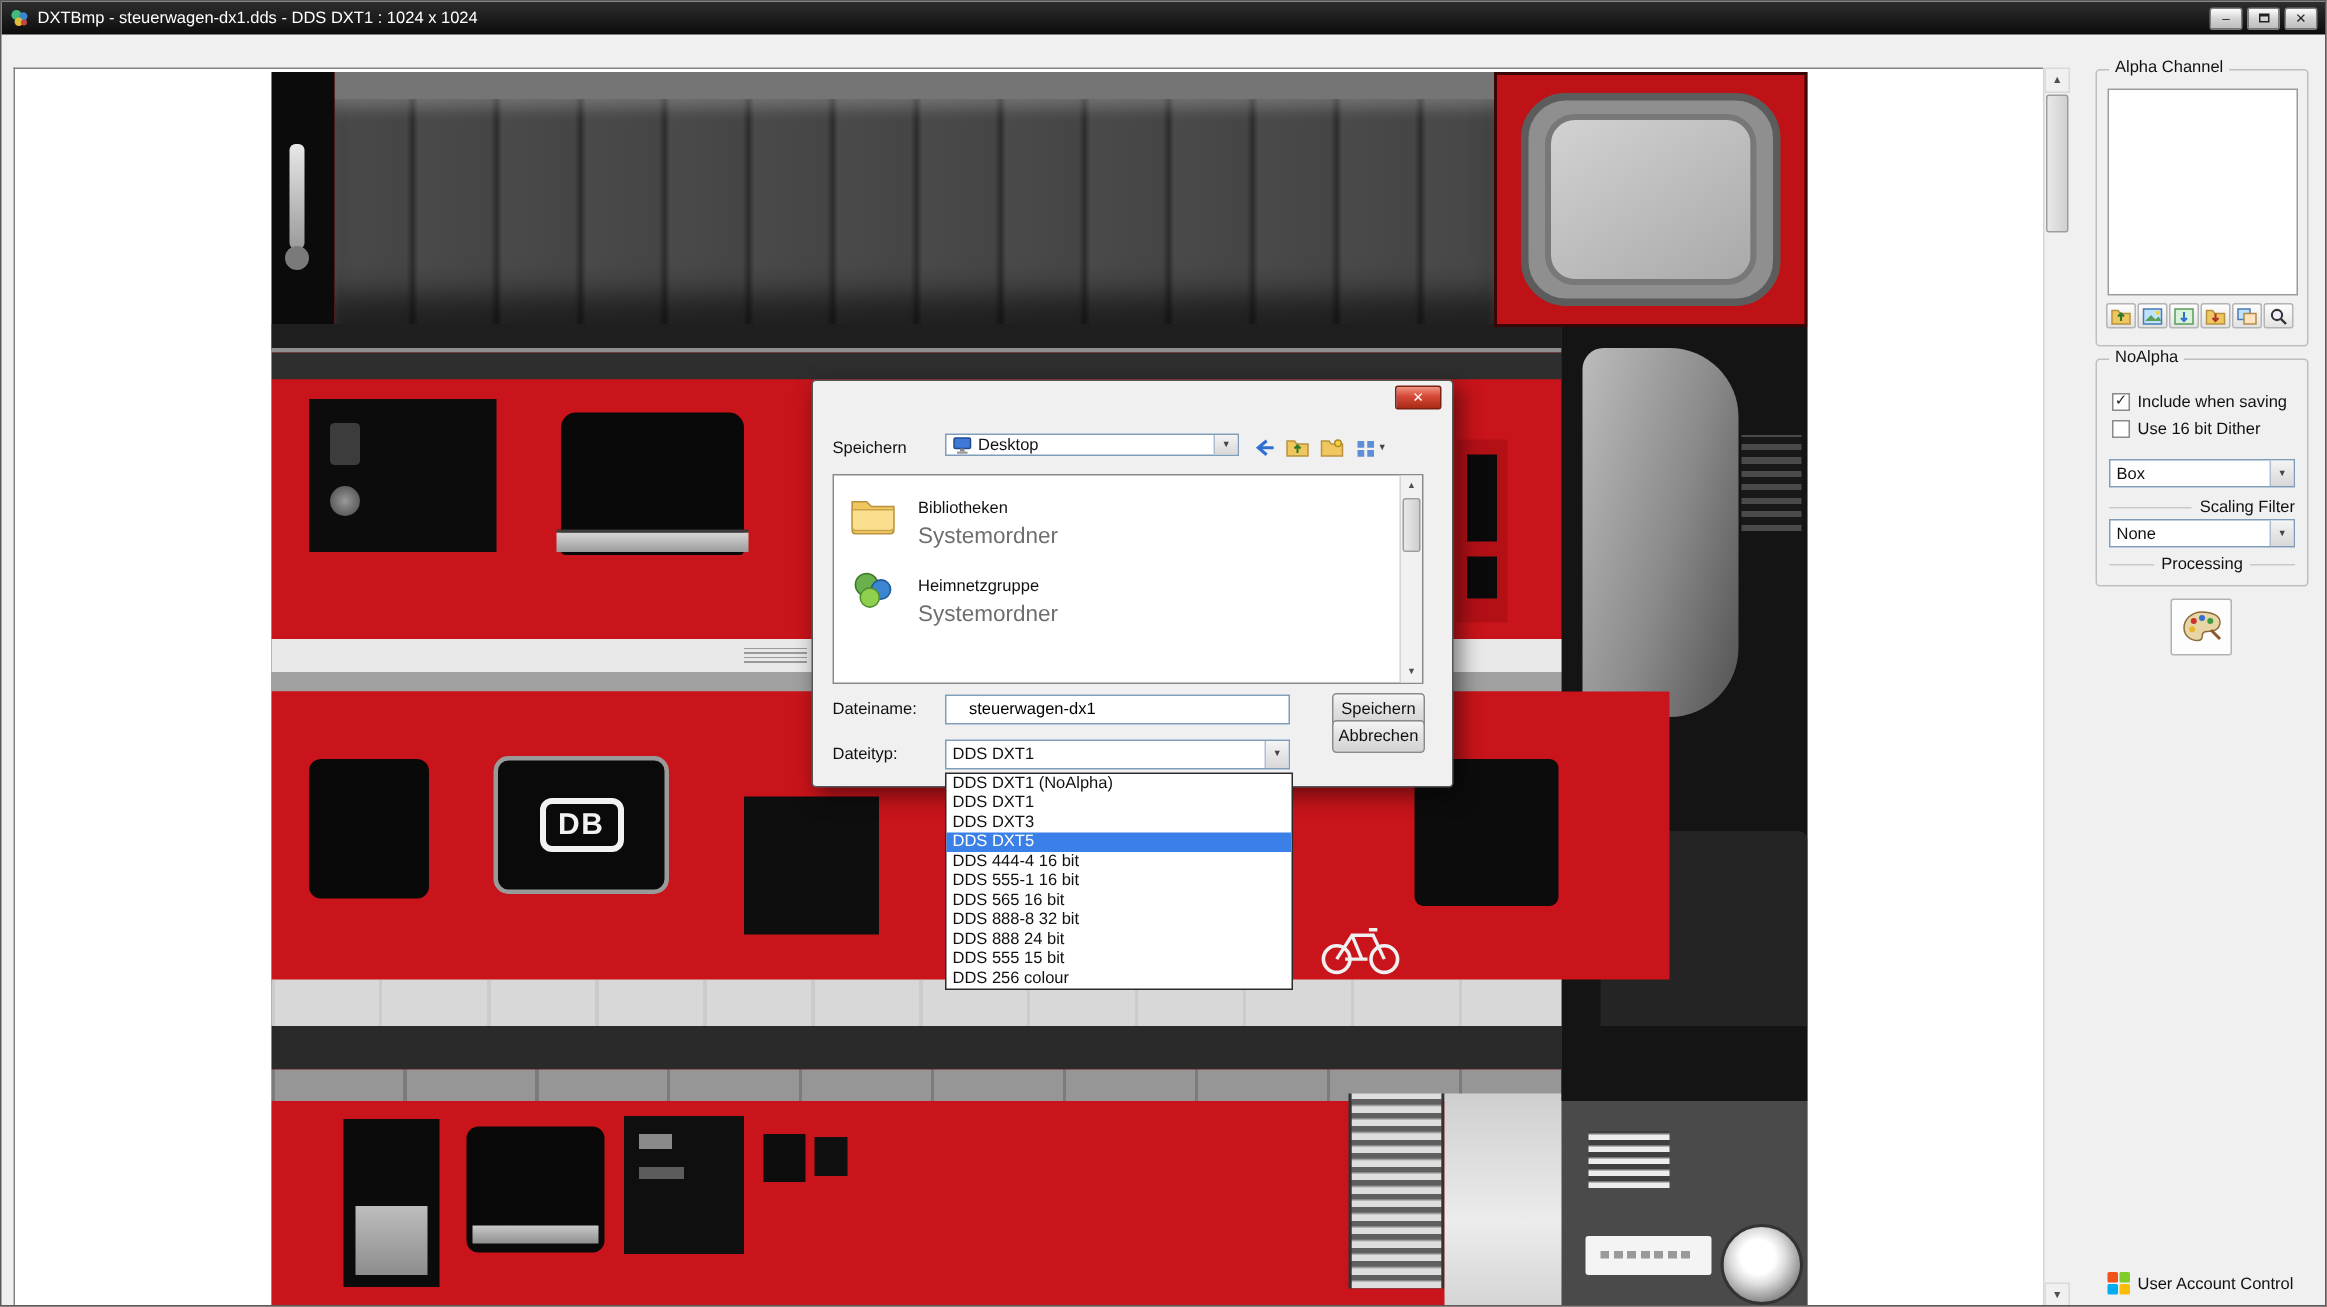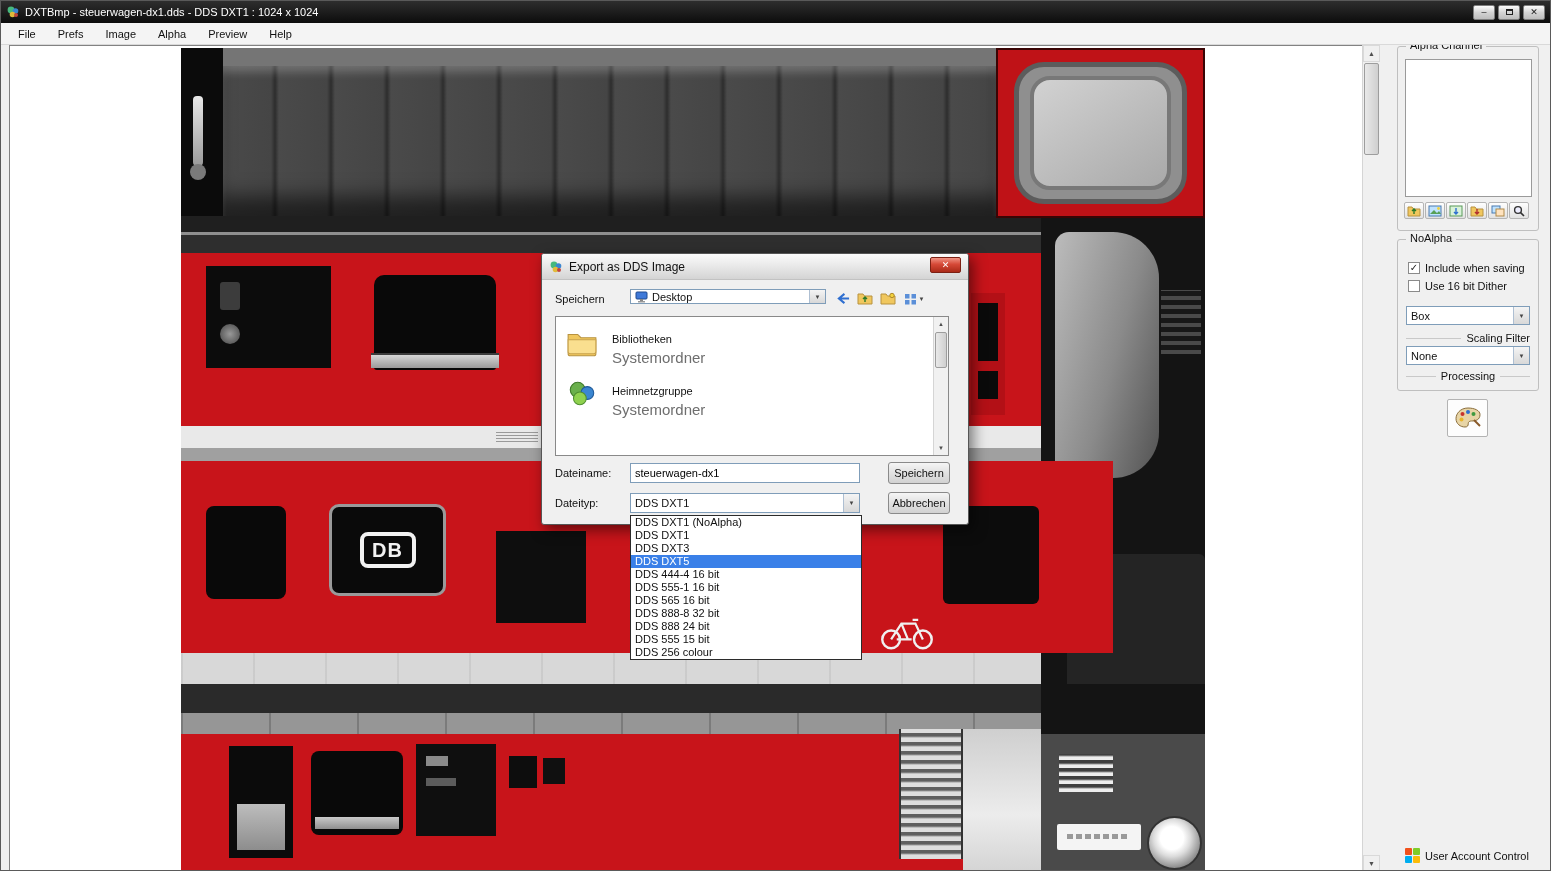--- a/index.html
+++ b/index.html
@@ -71,21 +71,21 @@
   .lbl{position:absolute;font-size:11px;white-space:nowrap}
   .toolbtn{position:absolute;width:20px;height:19px;display:flex;align-items:center;justify-content:center;
     border:1px solid transparent;border-radius:2px}
   .listbox{position:absolute;left:13px;top:62px;width:394px;height:140px;background:#fff;
     border:1px solid #898989;overflow:hidden}
   .listitem{position:absolute;left:0;width:360px;height:52px}
   .li-name{position:absolute;left:56px;top:10px;font-size:11px}
   .li-type{position:absolute;left:56px;top:26px;font-size:15px;color:#6e6e6e}
   .lscroll{position:absolute;right:0;top:0;width:15px;height:138px;background:#f1f1f1;border-left:1px solid #d5d5d5}
   .input{position:absolute;height:20px;border:1px solid #7f9db9;background:#fff;font-size:11px;
-    padding:2px 4px;font-family:"Liberation Sans",sans-serif}
+    padding:2px 15px;font-family:"Liberation Sans",sans-serif}
   .btn{position:absolute;width:62px;height:22px;background:linear-gradient(#f5f5f5,#e3e3e3 45%,#d2d2d2);
     border:1px solid #8a8a8a;border-radius:3px;display:flex;align-items:center;justify-content:center;font-size:11px}
   .dd{position:absolute;left:88px;top:261px;width:232px;background:#fff;border:1px solid #2b2b2b;z-index:25}
   .ddopt{height:13px;line-height:13px;padding-left:4px;font-size:11px;white-space:nowrap;overflow:hidden}
   .ddopt.selected{color:#fff}
 
   
   .uac{left:1404px;top:847px;display:flex;align-items:center;gap:5px;z-index:7}
   .flag{width:15px;height:15px;display:grid;grid-template-columns:1fr 1fr;grid-template-rows:1fr 1fr;gap:1px}
   .flag div{border-radius:1px}
@@ -105,28 +105,20 @@
     <span class="ttl">DXTBmp - steuerwagen-dx1.dds - DDS DXT1 : 1024 x 1024</span>
     <div class="winbtns">
       <div class="winbtn">–</div>
       <div class="winbtn">
           <span class="maxglyph"></span>
         </div>
       <div class="winbtn">✕</div>
     </div>
   </div>
 
-  <div class="abs menubar">
-    <span class="menuitem">File</span>
-    <span class="menuitem">Prefs</span>
-    <span class="menuitem">Image</span>
-    <span class="menuitem">Alpha</span>
-    <span class="menuitem">Preview</span>
-    <span class="menuitem">Help</span>
-  </div>
 
   <div class="abs canvas"></div>
 
   <div class="abs texture">
 
     <div class="t" style="left:42px;top:0;width:773px;height:18px;background:#757575"></div>
     <div class="t" style="left:42px;top:18px;width:773px;height:150px;
       background:repeating-linear-gradient(90deg,#4a4a4a 0px,#454545 48px,#2d2d2d 52px,#4a4a4a 56px);
       box-shadow:inset 0 10px 10px -4px rgba(255,255,255,.22), inset 0 -28px 20px -8px rgba(0,0,0,.55)"></div>
     <div class="t" style="left:0;top:0;width:42px;height:186px;background:#0b0b0b">
@@ -300,29 +292,20 @@
       <path d="M14 2 C6 2 2 8 2 12.5 c0 5.5 4.5 8.5 9 8.5 2.8 0 3.2-1.6 3.2-3.2 0-2.2 1.6-2.8 3.2-2.8 4.5 0 8.6-1.2 8.6-6.5 C26 4.5 20.5 2 14 2 z" fill="#e8d5a6" stroke="#8a6d3b"></path>
       <circle cx="8.5" cy="8" r="2" fill="#c8332b"></circle>
         <circle cx="14" cy="6" r="2" fill="#2f6fd0"></circle>
       <circle cx="19.5" cy="8" r="2" fill="#3f9a3f"></circle>
         <circle cx="7.5" cy="13.5" r="2" fill="#e8b62c"></circle>
       <path d="M20 14 L26 20" stroke="#8a5a2a" stroke-width="2"></path>
     </svg>
   </div>
 
   <div class="abs dialog">
-    <div class="dlg-title">
-      <svg width="14" height="14" viewBox="0 0 14 14">
-        <circle cx="5" cy="5" r="3.4" fill="#46b97e"></circle>
-          <circle cx="9.5" cy="6" r="2.8" fill="#3a86d1"></circle>
-        <circle cx="6.5" cy="9.5" r="2.8" fill="#e0bb3c"></circle>
-          <circle cx="10" cy="10" r="2" fill="#c2463e"></circle>
-      </svg>
-      <span class="txt">Export as DDS Image</span>
-    </div>
     <div class="dlg-close">✕</div>
 
     <span class="lbl" style="left:13px;top:39px">Speichern</span>
     <div class="combo" style="left:88px;top:35px;width:196px;height:15px">
       <svg width="13" height="12" viewBox="0 0 13 12" style="margin-right:4px">
         <rect x="1" y="1" width="11" height="7" rx="1" fill="#3f79d8" stroke="#1f4a8f"></rect>
         <rect x="5" y="8" width="3" height="2" fill="#888"></rect>
           <rect x="3" y="10" width="7" height="1.5" fill="#999"></rect>
       </svg>
       <span>Desktop</span>
@@ -382,21 +365,21 @@
 
     <span class="lbl" style="left:13px;top:213px">Dateiname:</span>
     <input class="input" style="left: 88px; top: 209px; width: 230px;" readonly="" value="steuerwagen-dx1">
     <div class="btn" style="left:346px;top:208px">Speichern</div>
 
     <span class="lbl" style="left:13px;top:243px">Dateityp:</span>
     <div class="combo" style="left:88px;top:239px;width:230px;height:20px">
       <span>DDS DXT1</span>
       <span class="arrow">▼</span>
     </div>
-    <div class="btn" style="left:346px;top:238px">Abbrechen</div>
+    <div class="btn" style="left:346px;top:226px">Abbrechen</div>
 
     <div class="dd">
       <div class="ddopt">DDS DXT1 (NoAlpha)</div>
       <div class="ddopt">DDS DXT1</div>
       <div class="ddopt">DDS DXT3</div>
       <div class="ddopt selected" style="background: rgb(58, 128, 232);">DDS DXT5</div>
       <div class="ddopt">DDS 444-4 16 bit</div>
       <div class="ddopt">DDS 555-1 16 bit</div>
       <div class="ddopt">DDS 565 16 bit</div>
       <div class="ddopt">DDS 888-8 32 bit</div>

